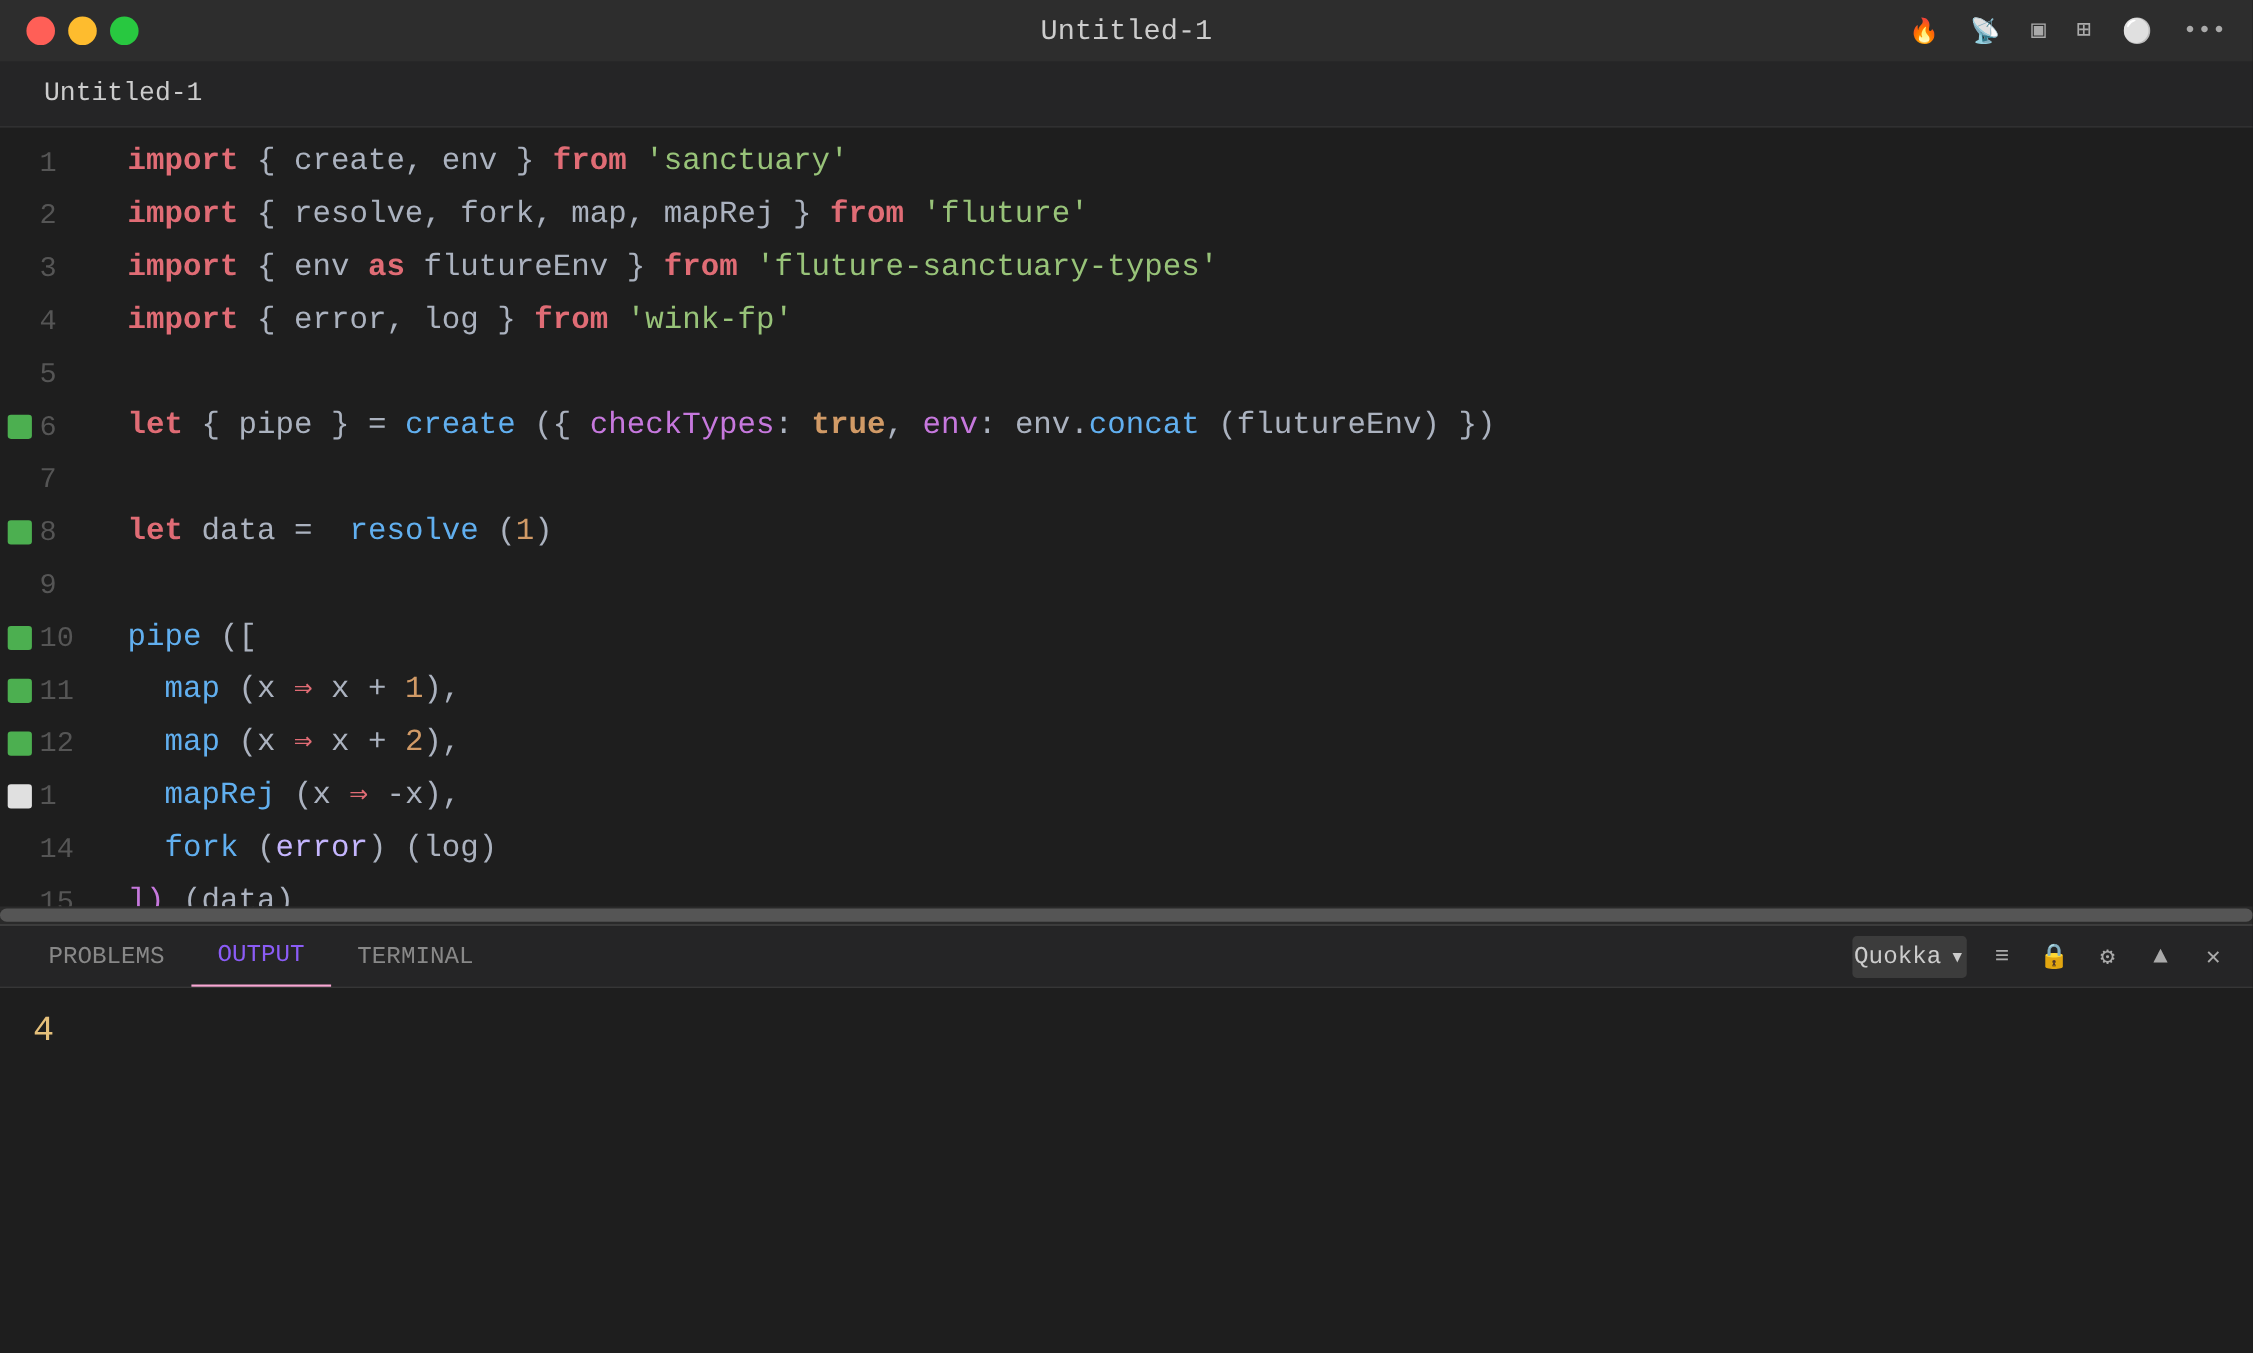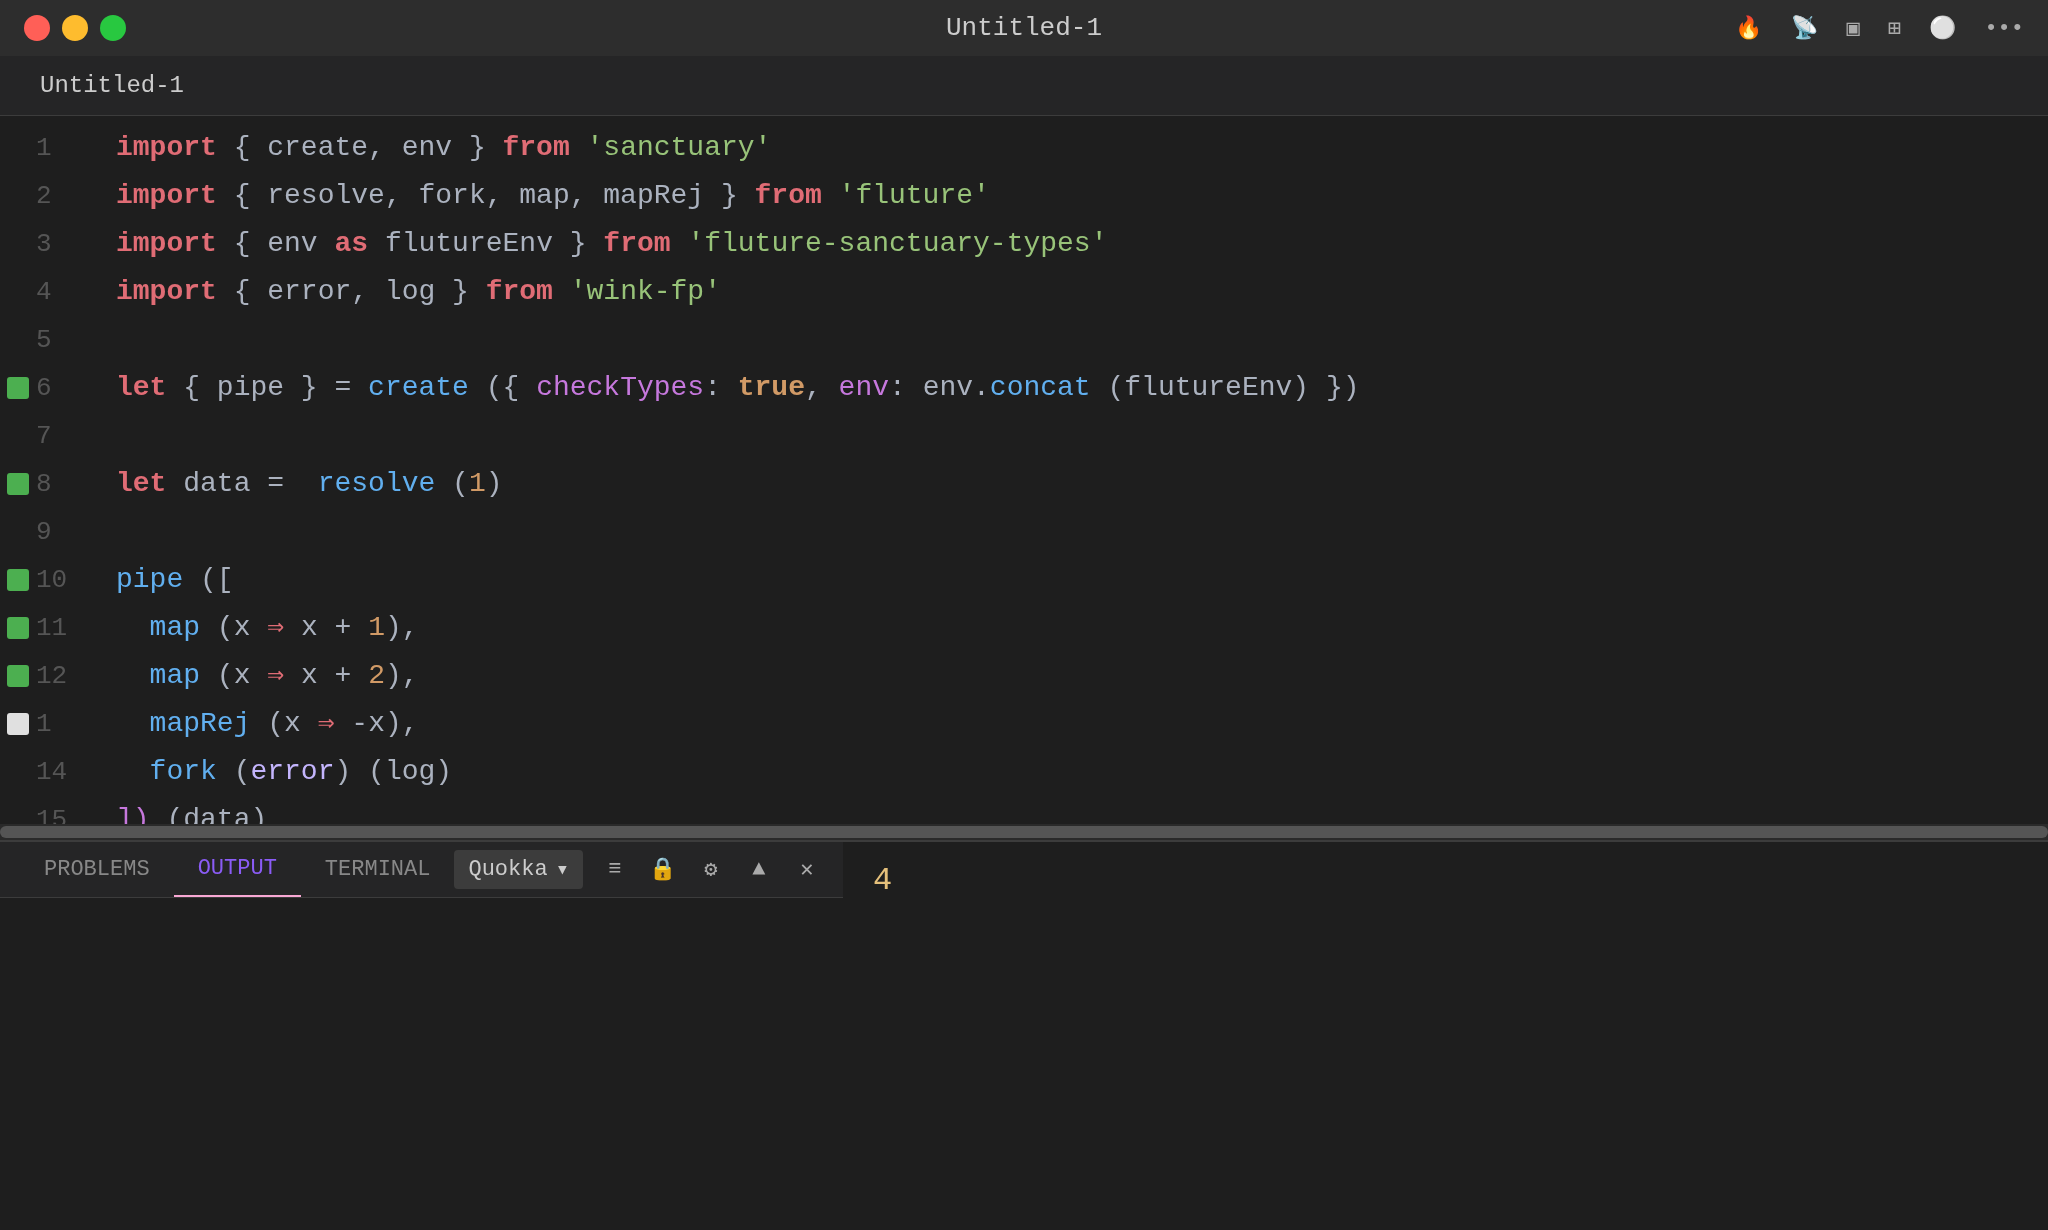--- a/index.html
+++ b/index.html
@@ -160,21 +160,21 @@
       background: #555;
       border-radius: 6px;
     }
 
     
     .panel {
       height: 390px;
       background: #1e1e1e;
       border-top: 2px solid #3c3c3c;
       display: flex;
-      flex-direction: row;
+      flex-direction: column;
       flex-shrink: 0;
     }
 
     .panel-tabs {
       display: flex;
       align-items: center;
       height: 56px;
       background: #252526;
       border-bottom: 1px solid #3c3c3c;
       padding: 0 20px;
@@ -204,21 +204,21 @@
       align-items: center;
       gap: 16px;
     }
 
     .panel-dropdown {
       display: flex;
       align-items: center;
       gap: 8px;
       background: #3c3c3c;
       border-radius: 4px;
-      padding: 6px 14px;
+      padding: 6px 2px;
       font-size: 22px;
       color: #ccc;
     }
 
     .panel-action-icon {
       color: #aaa;
       font-size: 22px;
       width: 32px;
       text-align: center;
     }

